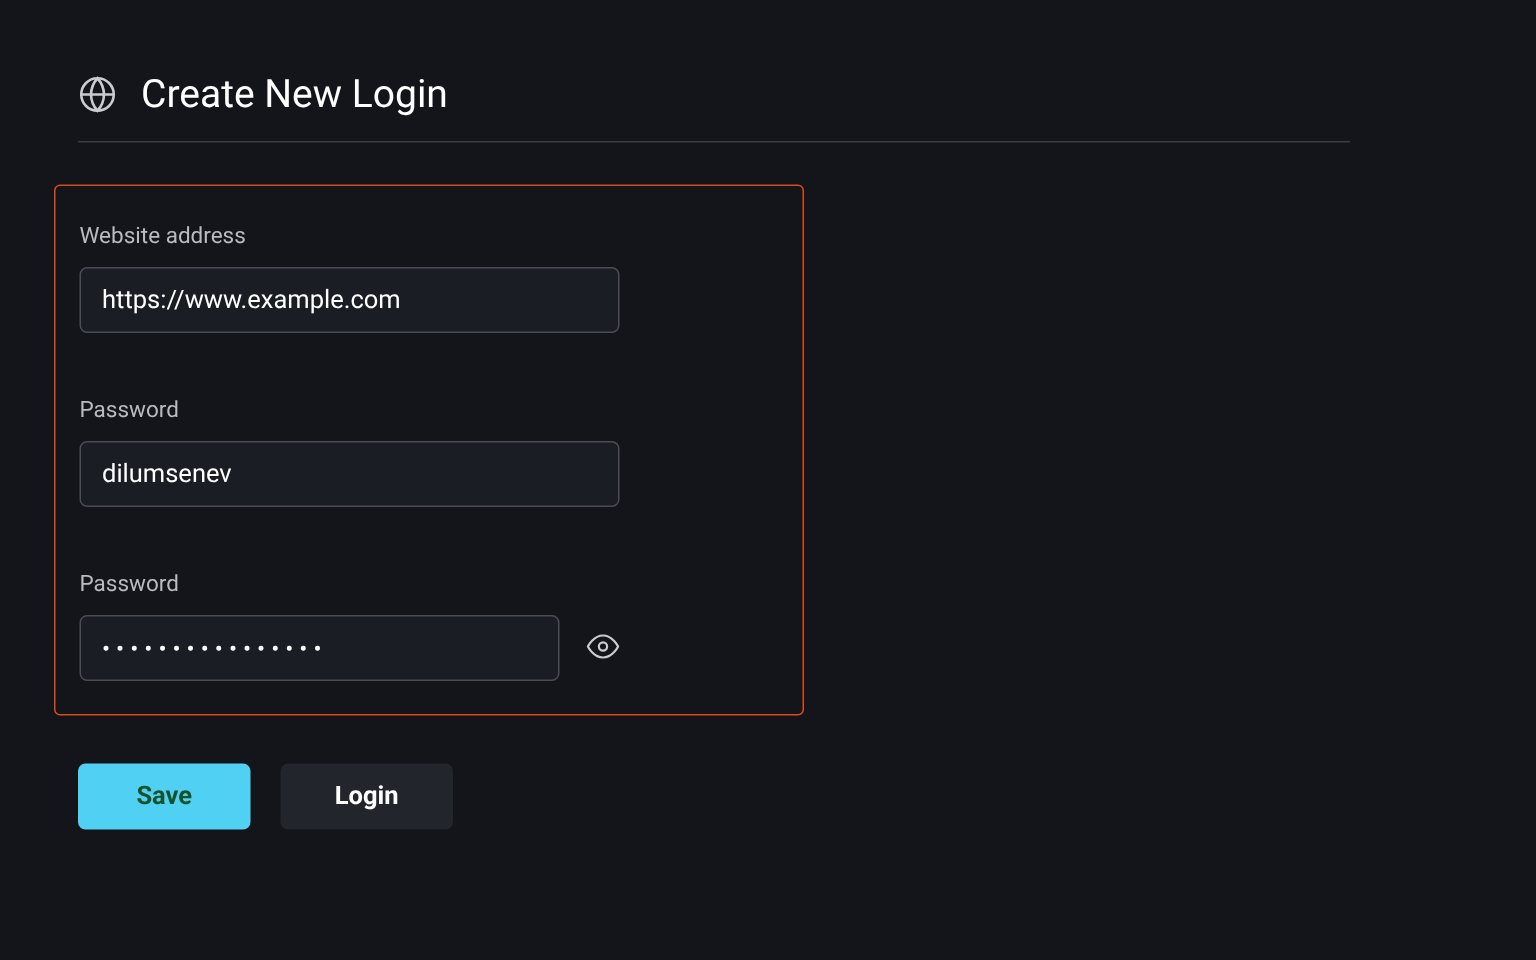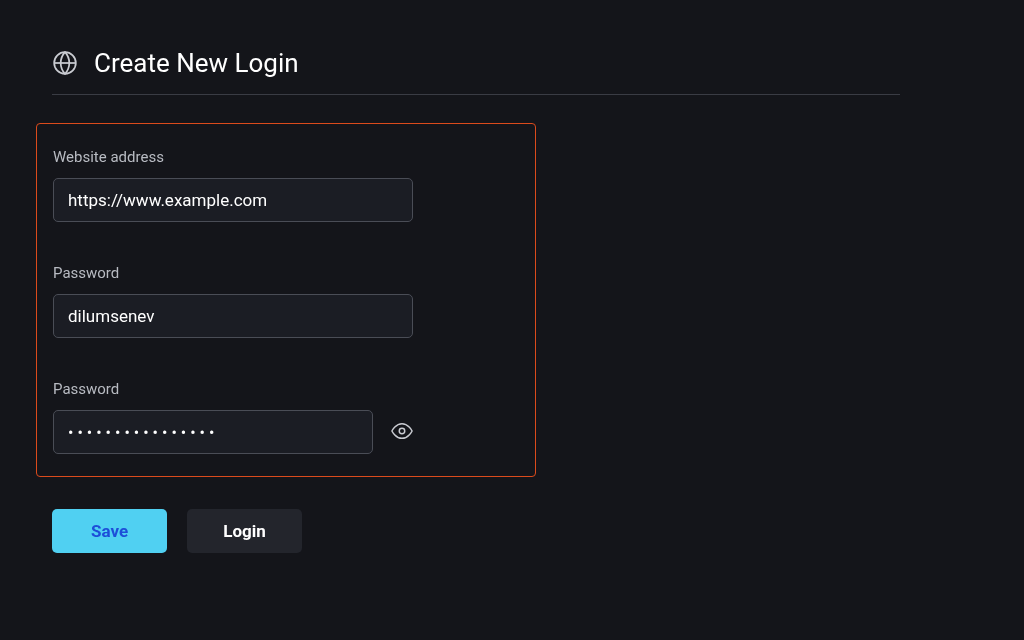--- a/index.html
+++ b/index.html
@@ -101,21 +101,21 @@
       border: none;
       border-radius: 5px;
       font-size: 17px;
       font-weight: 700;
       cursor: pointer;
       padding: 0 24px;
       font-family: inherit;
     }
     .btn-primary {
       background: #50d0f2;
-      color: #1d4ed8;
+      color: #14532d;
     }
     .btn-secondary {
       background: #23252c;
       color: #fff;
     }
   </style>
 </head>
 <body>
 
 <div class="container">

